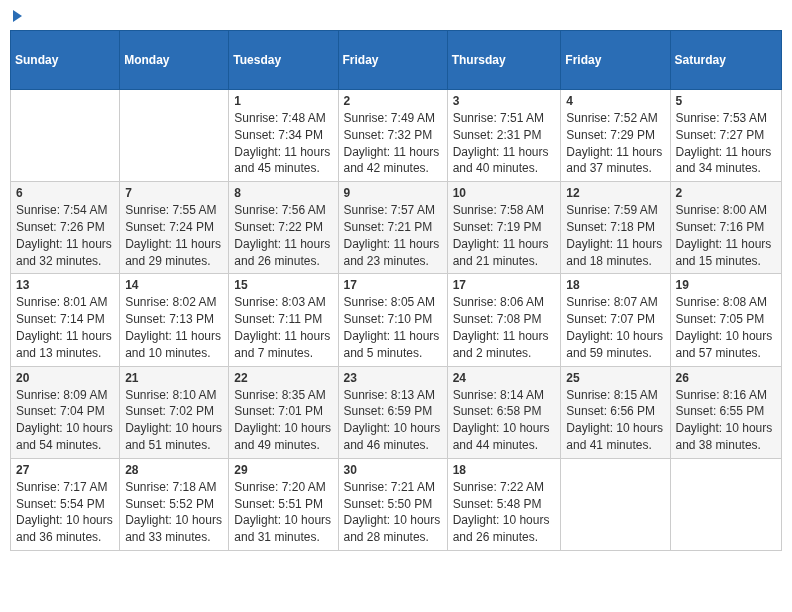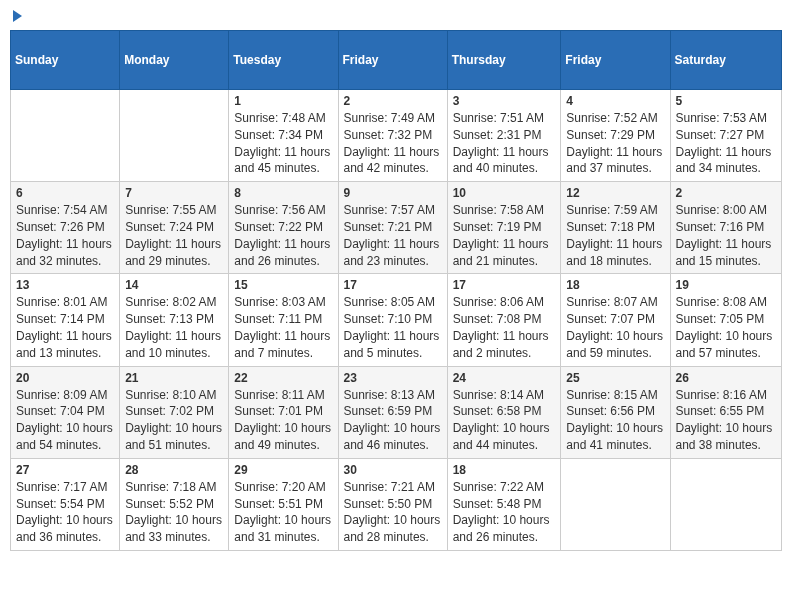--- a/index.html
+++ b/index.html
@@ -238,21 +238,21 @@
 Daylight: 10 hours and 54 minutes.</div>
         </td>
         <td>
           <span class="day-num">21</span>
           <div class="day-detail">Sunrise: 8:10 AM
 Sunset: 7:02 PM
 Daylight: 10 hours and 51 minutes.</div>
         </td>
         <td>
           <span class="day-num">22</span>
-          <div class="day-detail">Sunrise: 8:11 AM
+          <div class="day-detail">Sunrise: 8:35 AM
 Sunset: 7:01 PM
 Daylight: 10 hours and 49 minutes.</div>
         </td>
         <td>
           <span class="day-num">23</span>
           <div class="day-detail">Sunrise: 8:13 AM
 Sunset: 6:59 PM
 Daylight: 10 hours and 46 minutes.</div>
         </td>
         <td>

